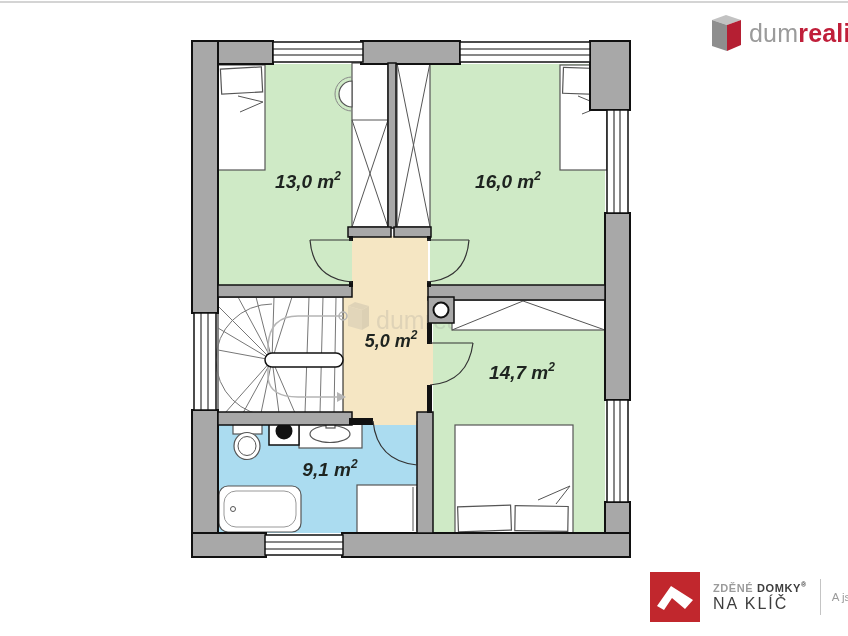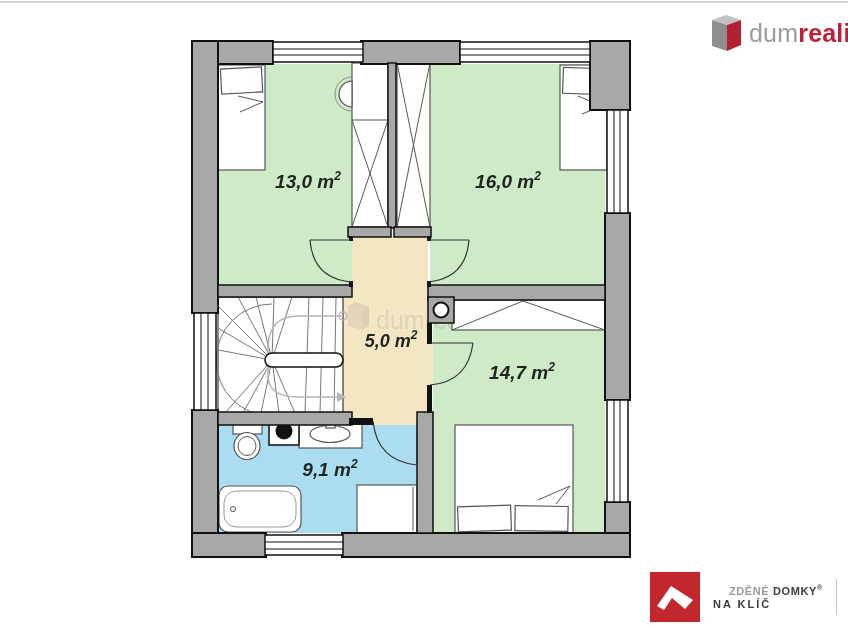--- a/index.html
+++ b/index.html
@@ -23,23 +23,23 @@
 
   .brand-top{position:absolute;left:711px;top:13px;display:flex;align-items:flex-end;white-space:nowrap;}
   .brand-top .wordmark{font-size:25px;line-height:1;margin-left:7px;padding-bottom:6px;letter-spacing:0.2px;}
   .bt-gray{color:#9b9b9b;}
   .bt-red-b{color:#c01f3a;font-weight:bold;}
 
   .brand-bottom{position:absolute;left:650px;top:572px;display:flex;align-items:center;white-space:nowrap;}
   .bb-square{width:50px;height:50px;flex:0 0 auto;}
   .bb-text{margin-left:13px;}
   .bb-line1{font-size:11px;font-weight:bold;letter-spacing:0.6px;color:#3d3d3d;}
-  .bb-line1 .lt{color:#9b9b9b;margin-left:16px;}
+  .bb-line1 .lt{color:#9b9b9b;}
   .bb-line1 sup{font-size:7px;}
-  .bb-line2{font-size:11px;font-weight:bold;letter-spacing:2px;color:#3d3d3d;margin-top:1px;}
+  .bb-line2{font-size:16px;font-weight:normal;letter-spacing:2px;color:#3d3d3d;margin-top:1px;}
   .bb-line2 .lt{color:#3d3d3d;}
   .bb-divider{width:1px;height:36px;background:#c4c4c4;margin:0 11px 0 13px;}
   .bb-tagline{font-size:11.5px;color:#9b9b9b;}
 </style>
 </head>
 <body>
 
 <div class="topline"></div>
 
 <svg width="848" height="636" viewBox="0 0 848 636" style="position:absolute;left:0;top:0;">

